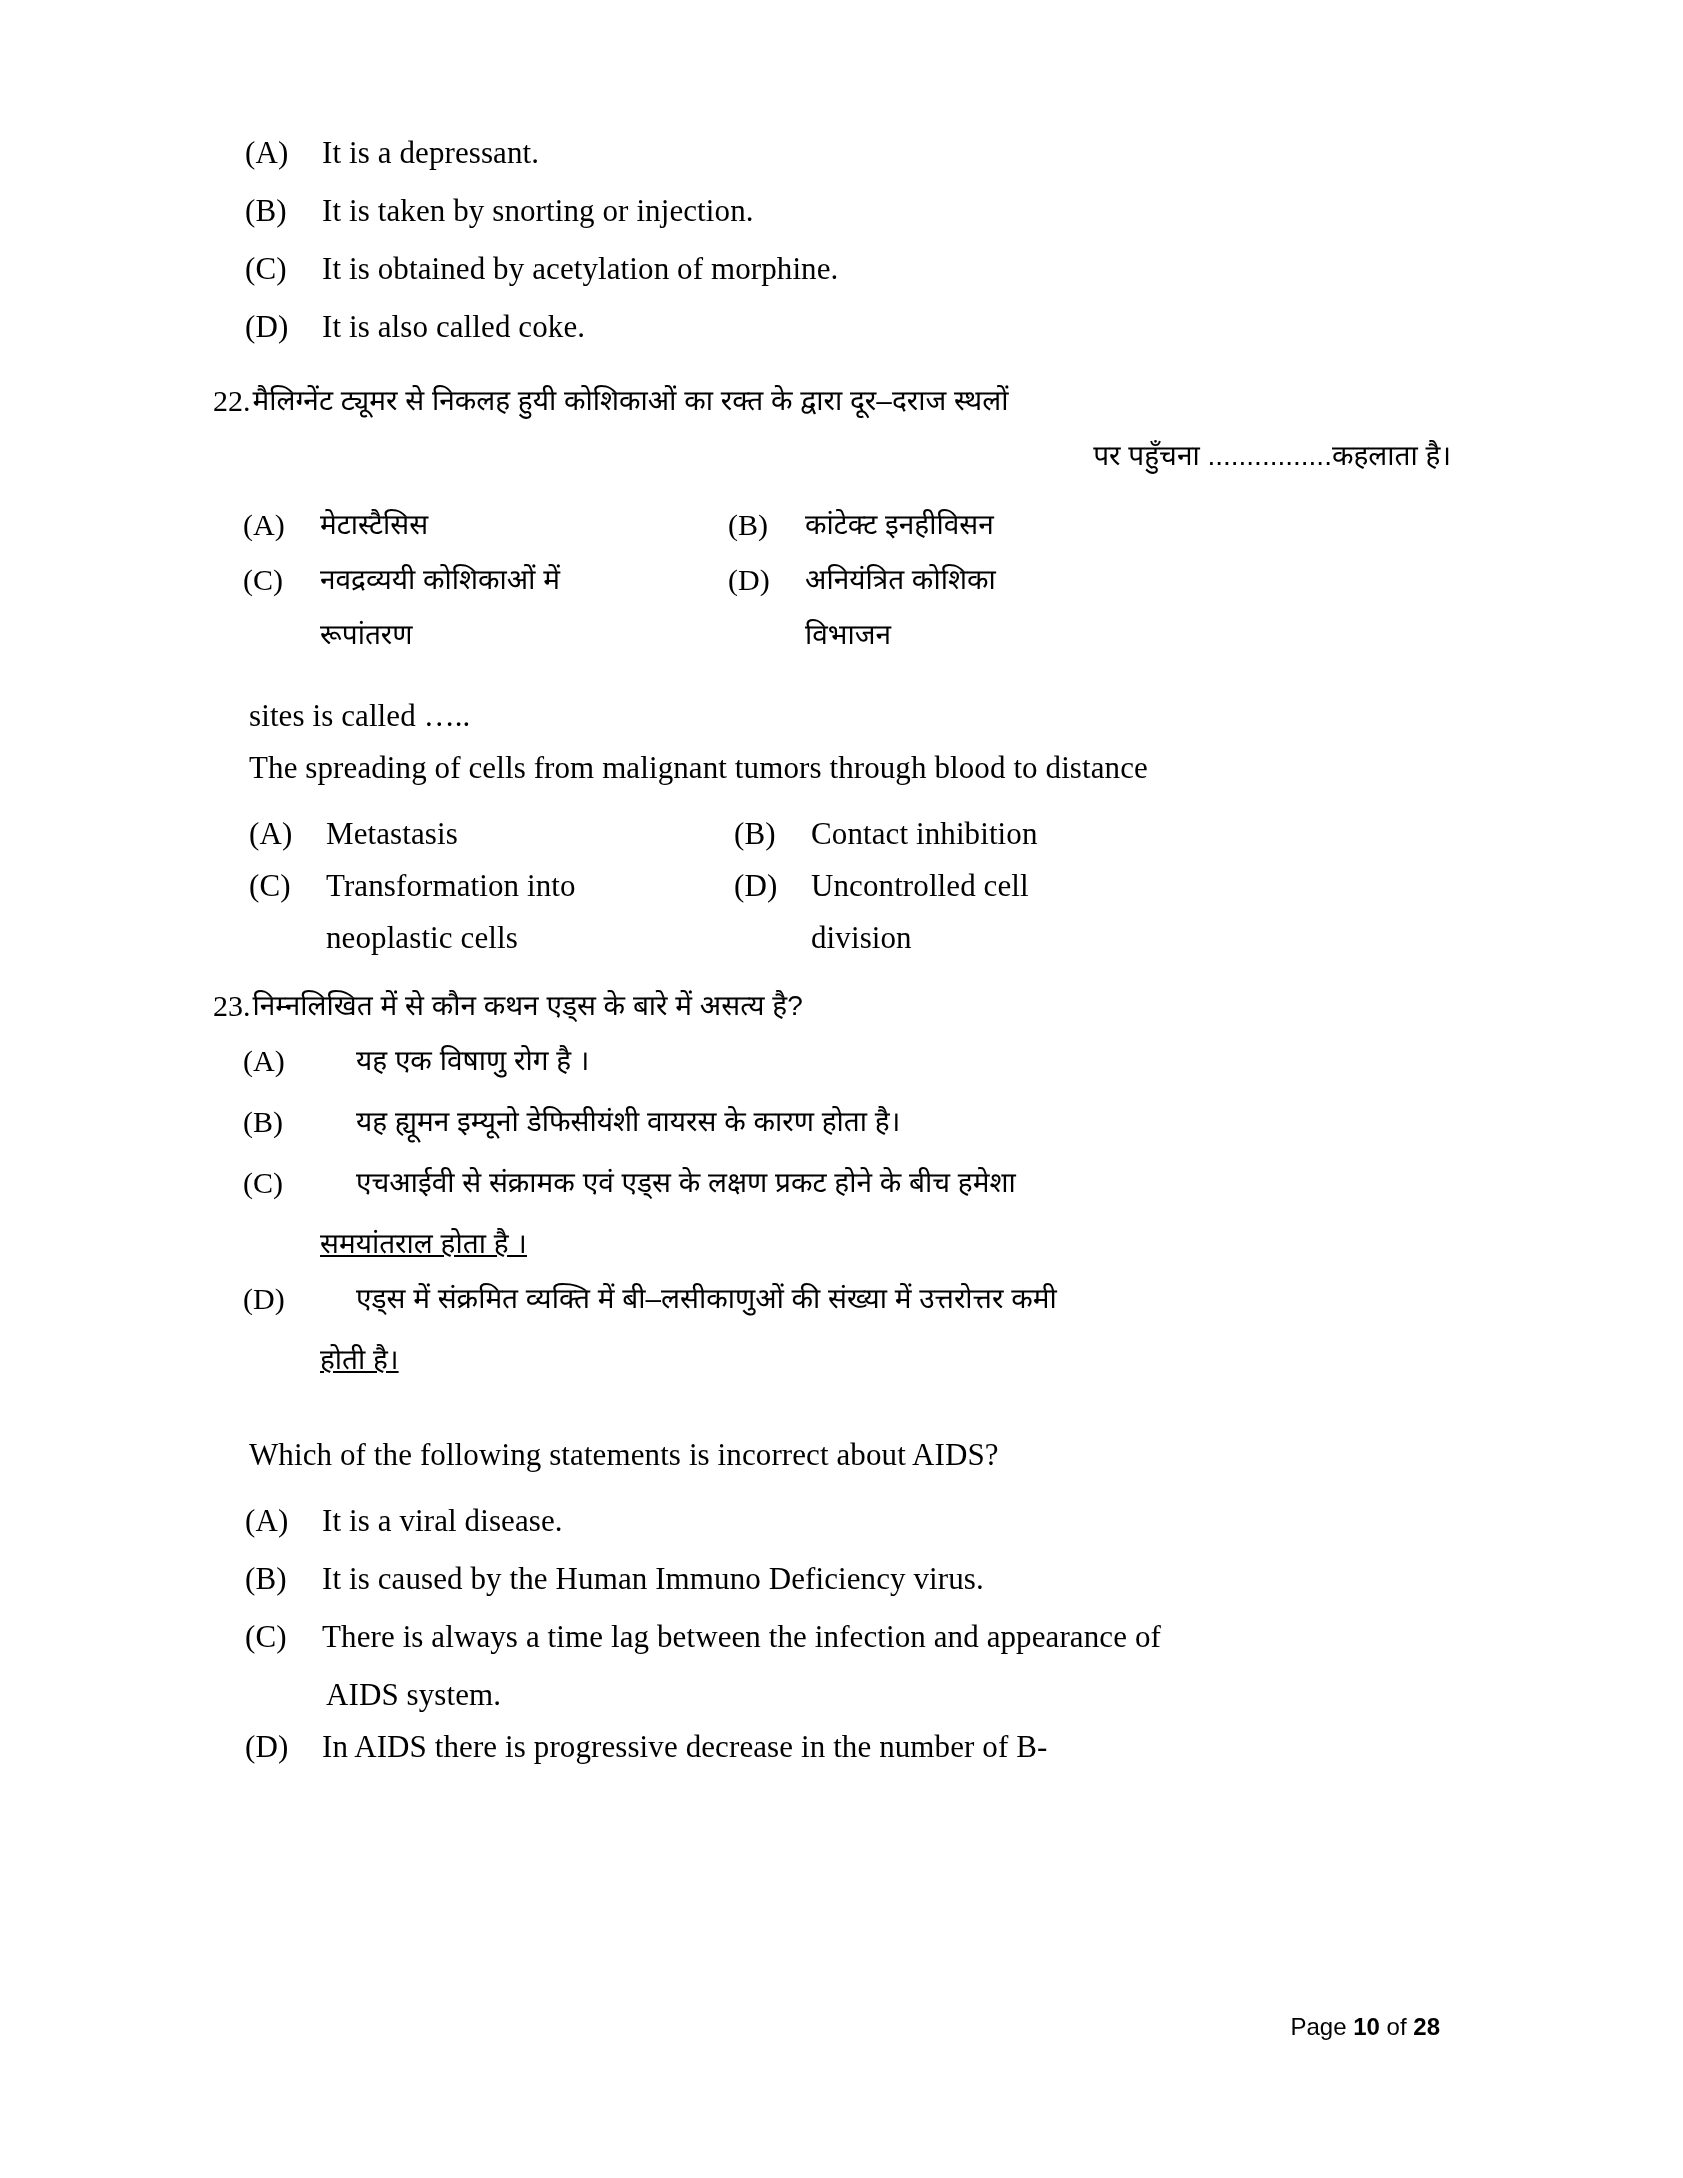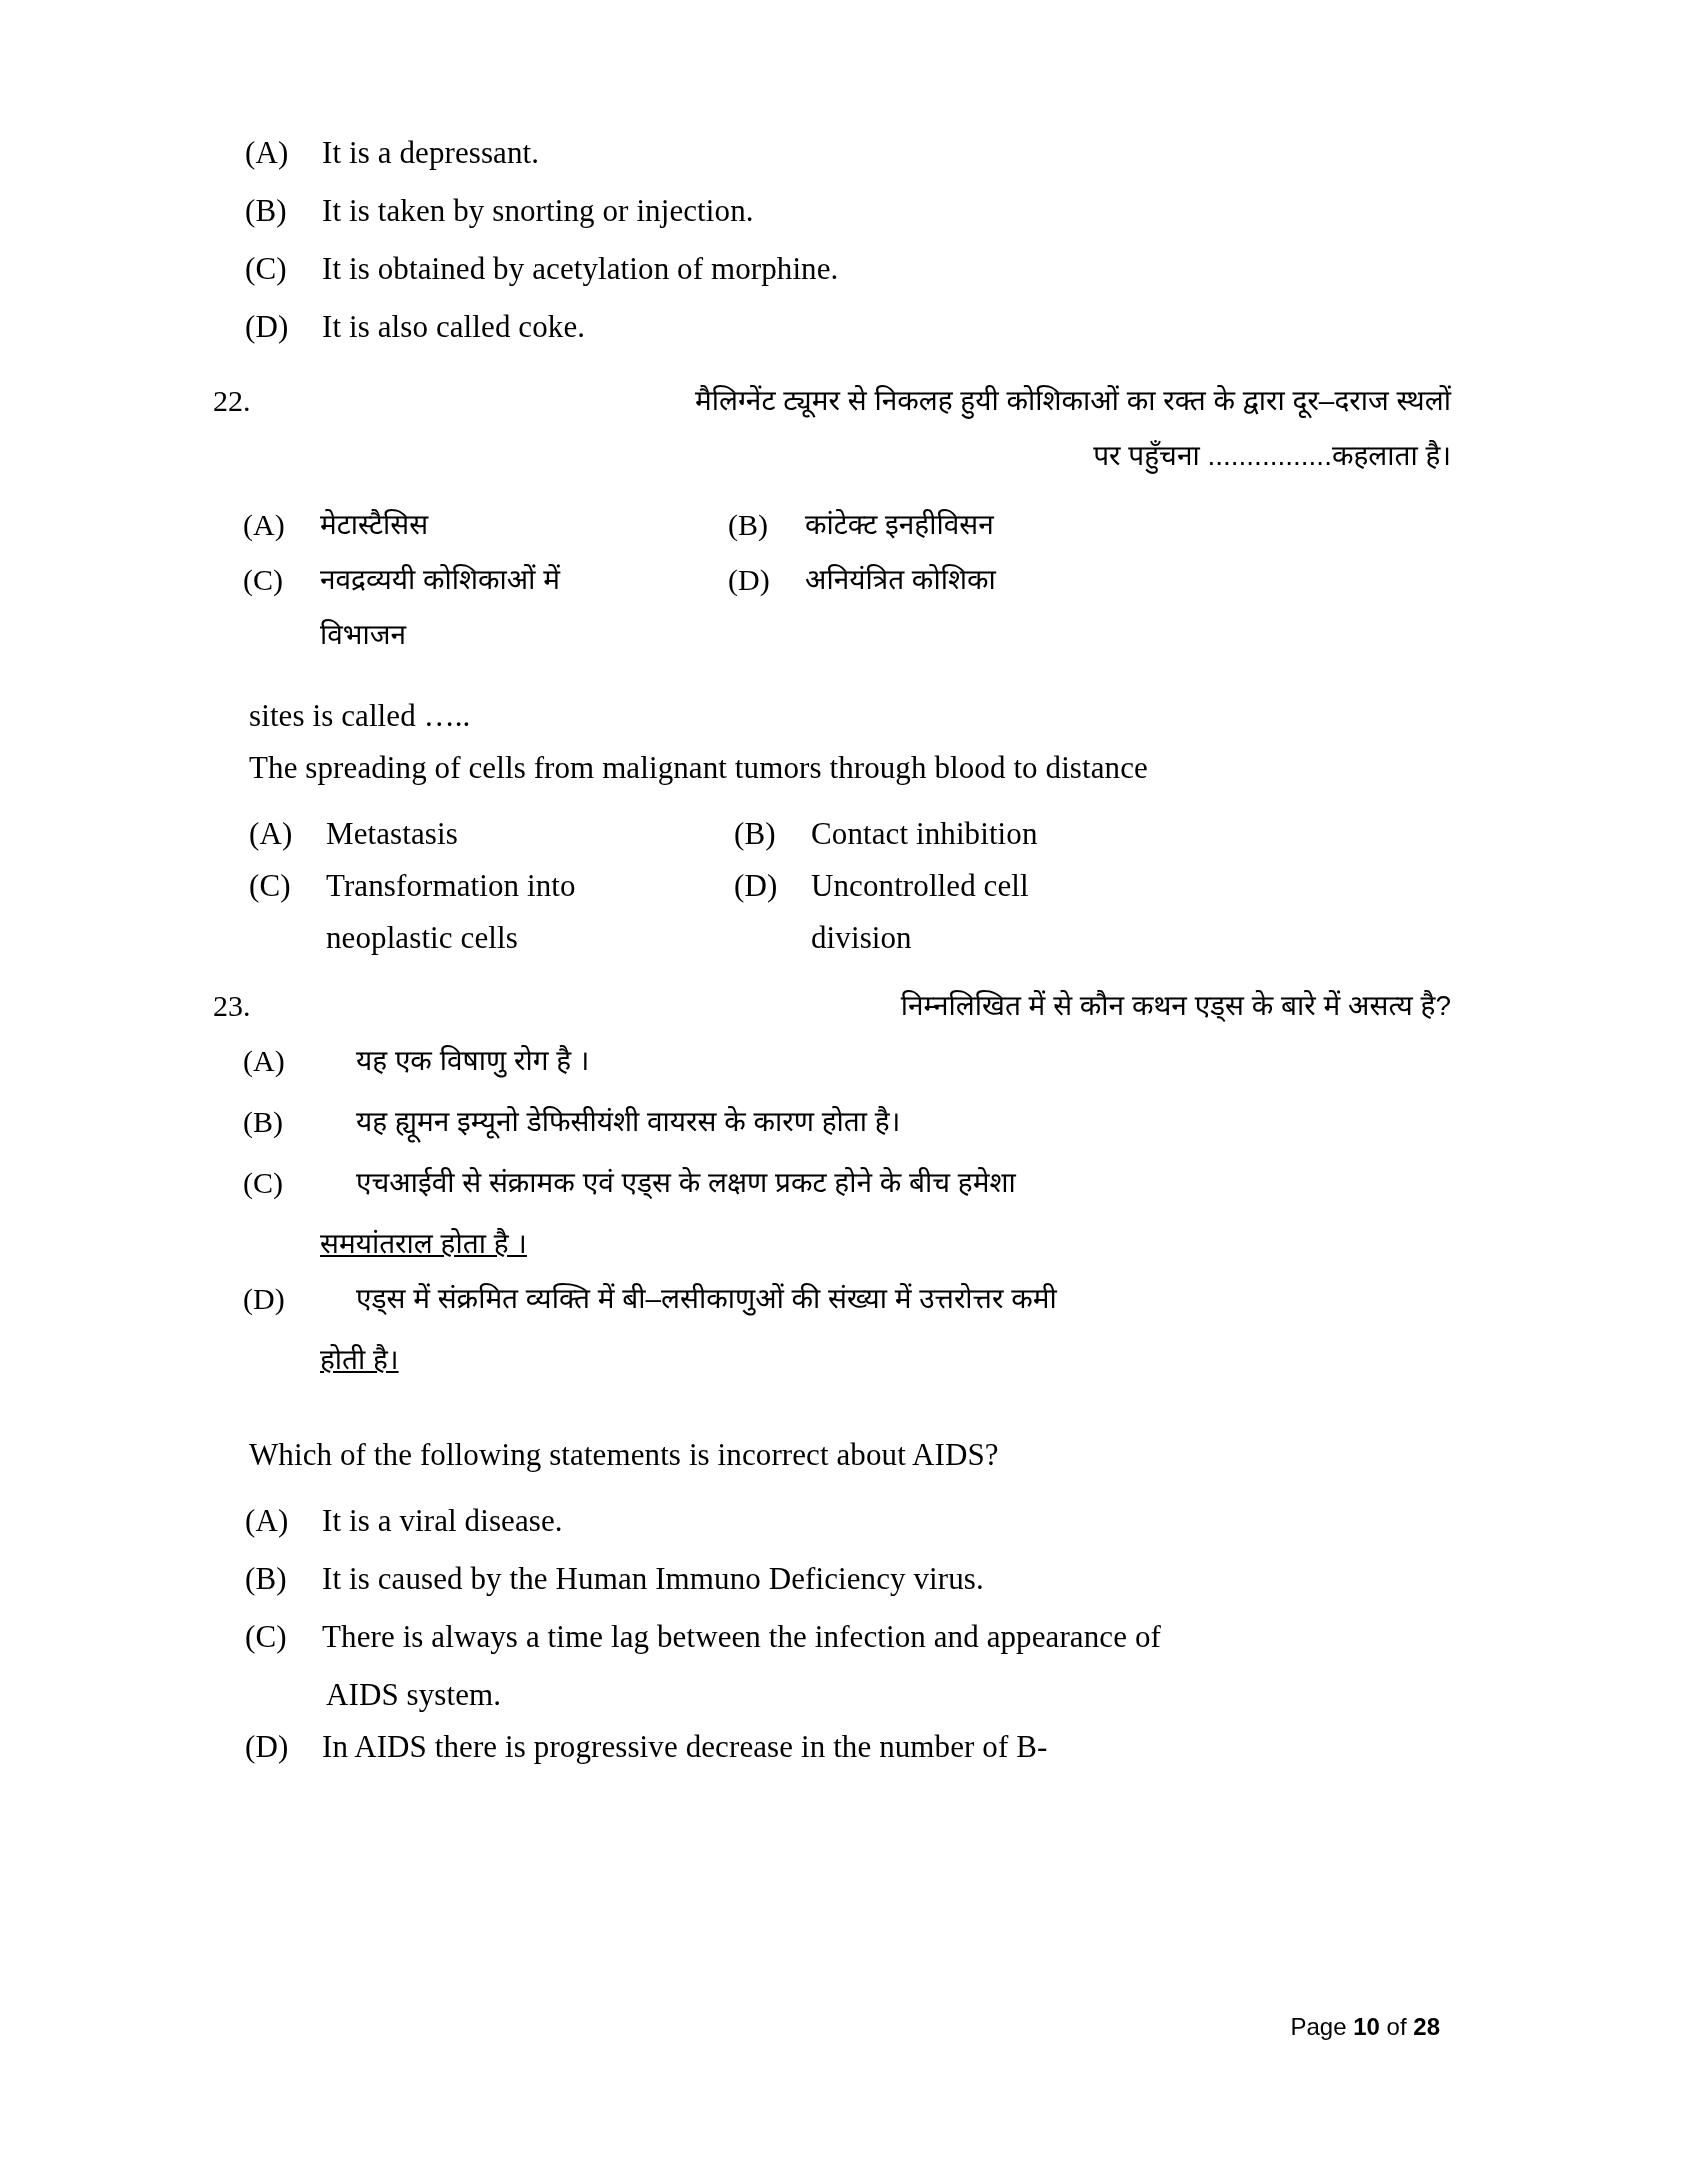--- a/index.html
+++ b/index.html
@@ -81,21 +81,20 @@
   .hi {
     font-family: "Liberation Sans", "DejaVu Sans", sans-serif;
     font-size: 28px;
     line-height: 55px;
   }
   .hi-qline {
     display: flex;
     align-items: flex-start;
     font-size: 28px;
     line-height: 55px;
-    text-align: right;
   }
   .hi-qnum {
     flex: 0 0 auto;
     font-family: "Liberation Serif", "DejaVu Serif", serif;
     font-size: 30px;
     padding-right: 2px;
   }
   .hi-qtext { flex: 1 1 auto; }
   .hi-cont { padding-left: 36px; text-align: right; }
 
@@ -193,20 +192,24 @@
         <div class="col-a">
           <span class="lbl">(C)</span>
           <span class="txt">नवद्रव्ययी कोशिकाओं में</span>
         </div>
         <div class="col-b">
           <span class="lbl">(D)</span>
           <span class="txt">अनियंत्रित कोशिका</span>
         </div>
       </div>
       <div class="hi-2col">
+        <div class="col-a">
+          <span class="lbl"></span>
+          <span class="txt">रूपांतरण</span>
+        </div>
         <div class="col-b">
           <span class="lbl"></span>
           <span class="txt">विभाजन</span>
         </div>
       </div>
     </div>
 
     <div class="gap-md"></div>
 
     <div class="en">

